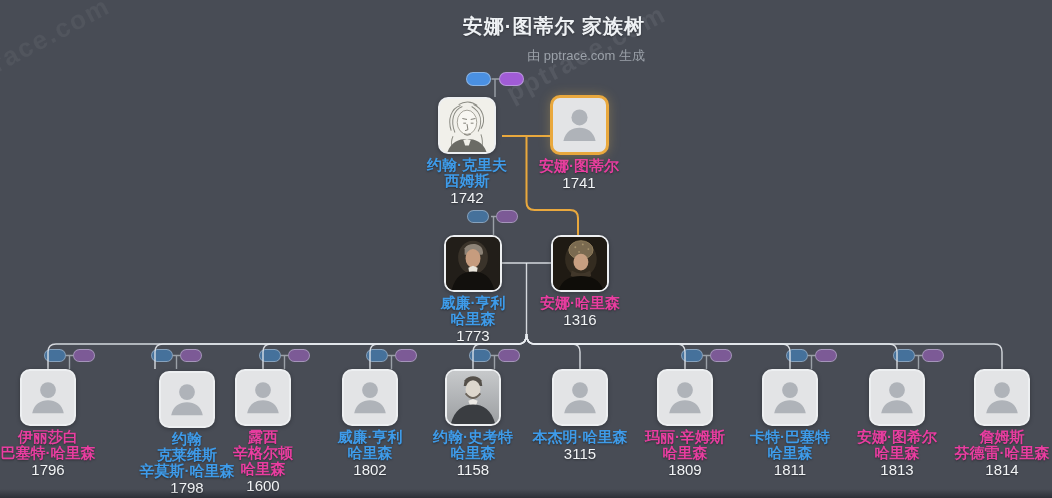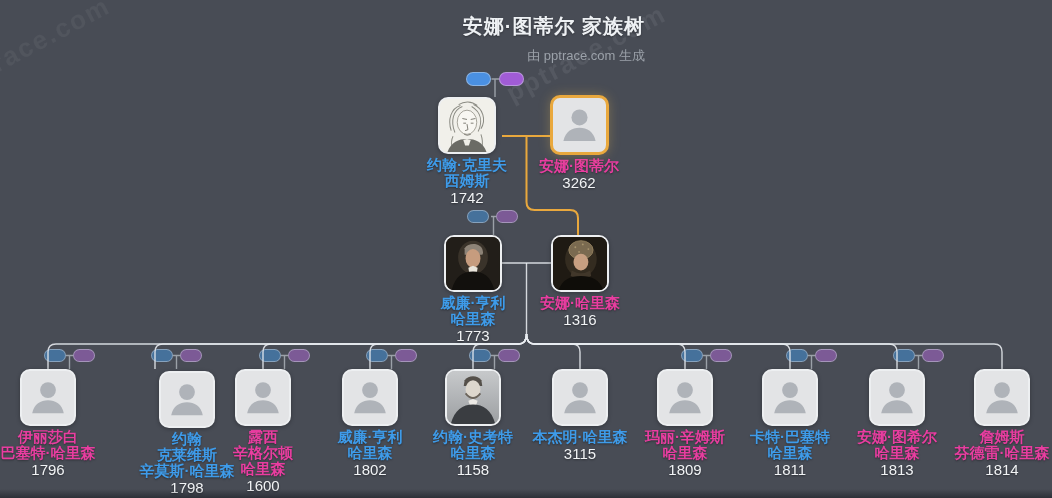--- a/index.html
+++ b/index.html
@@ -144,21 +144,21 @@
   </div>
 
   <div class="person" style="left:524px; top:95px;">
     <div class="avatar selected">
       <svg viewBox="0 0 56 56">
         <circle cx="28" cy="20" r="8.5" fill="#AFB3B9"></circle>
         <path d="M11,45 C13,35 20,31 28,31 C36,31 43,35 45,45 Z" fill="#AFB3B9"></path>
       </svg>
     </div>
     <div class="name f">安娜·图蒂尔</div>
-    <div class="year">3262</div>
+    <div class="year">1741</div>
   </div>
 
   <div class="person" style="left:418px; top:235px;">
     <div class="avatar big" style="background:#221E19;">
       <svg viewBox="0 0 58 57">
         <rect width="58" height="57" fill="#221E19"></rect>
         <ellipse cx="29" cy="22" rx="16" ry="18" fill="#3A332A"></ellipse>
         <path d="M20,12 C24,6 36,6 39,13 C40,16 40,18 39,19 L20,19 Z" fill="#8D8377"></path>
         <ellipse cx="29" cy="23" rx="8" ry="10" fill="#C69C7E"></ellipse>
         <path d="M24,33 L29,31 L34,33 L33,39 L25,39 Z" fill="#E9E5DB"></path>

